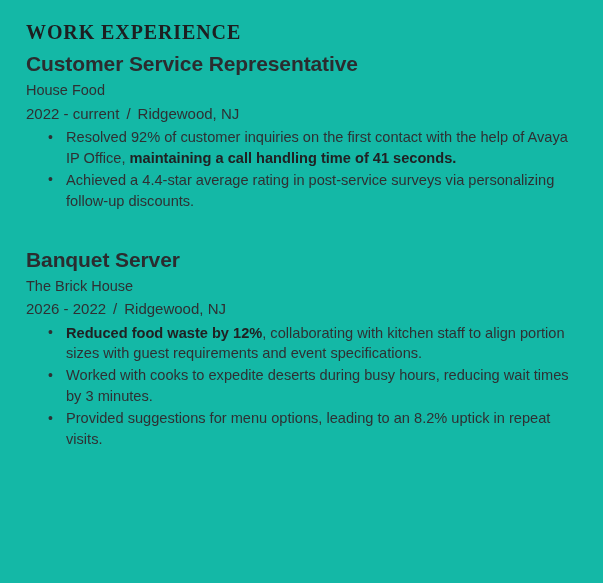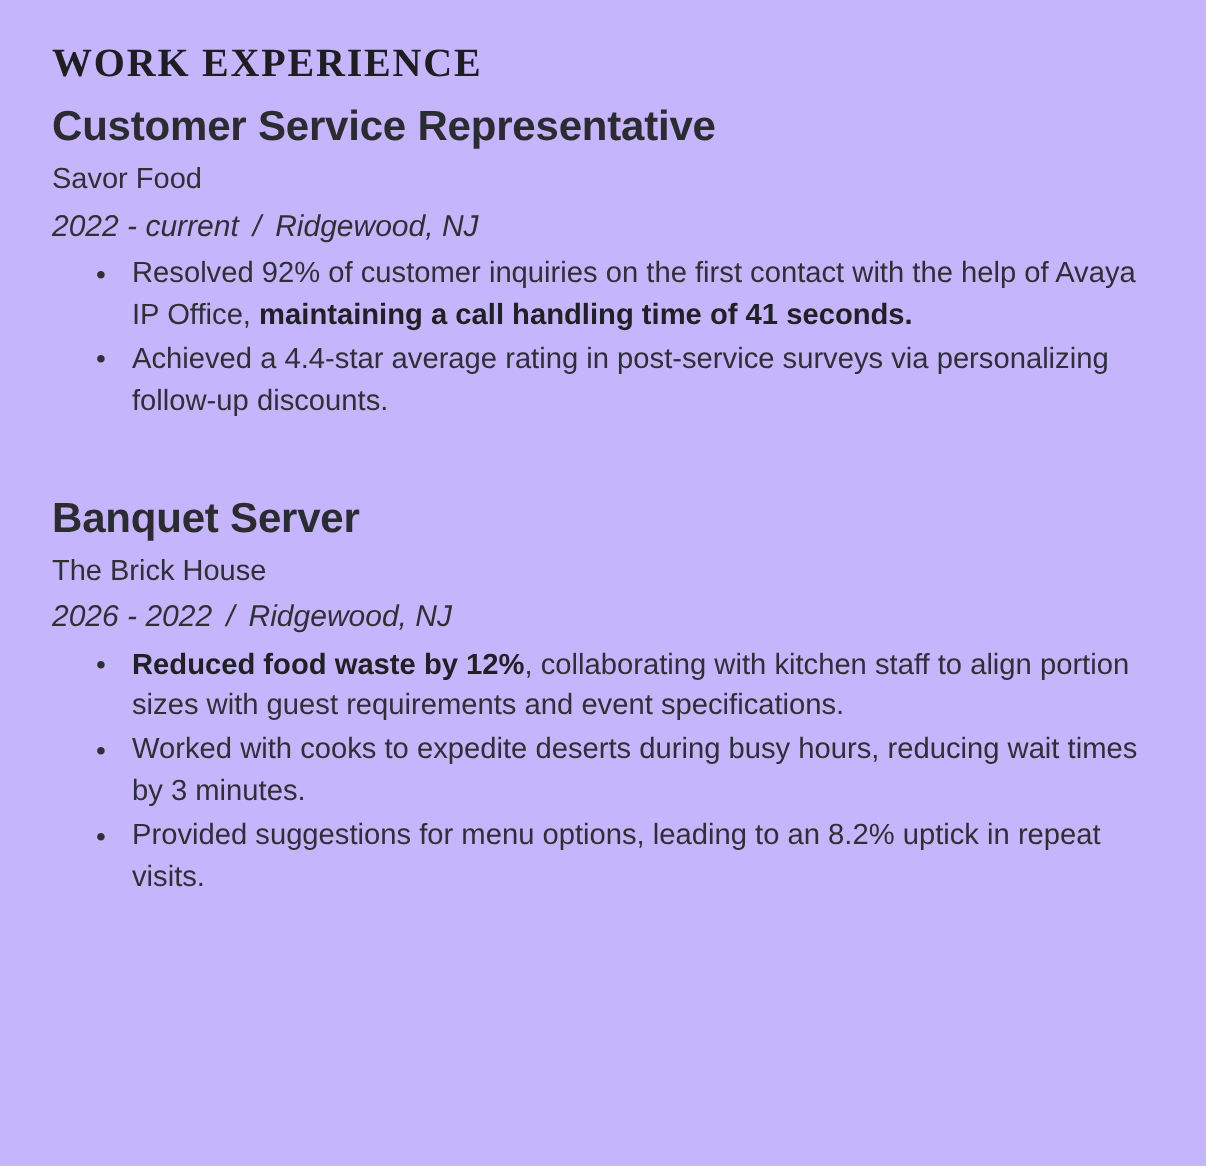--- a/index.html
+++ b/index.html
@@ -13,21 +13,21 @@
     font-family: "Liberation Sans", sans-serif;
     color: #2f3033;
     overflow: hidden;
   }
 
   .resume {
     box-sizing: border-box;
     width: 603px;
     height: 583px;
     padding: 20px 26px 0 26px;
-    background: #c4b5fd;
+    background: #14b8a6;
   }
 
   .section-heading {
     font-family: "Liberation Serif", serif;
     font-weight: bold;
     font-size: 20px;
     letter-spacing: 0.9px;
     color: #1d1e20;
     margin: 0 0 6px 0;
     line-height: 1.2;
@@ -56,21 +56,20 @@
     line-height: 1.4;
     margin: 0 0 2px 0;
   }
 
   .job-meta {
     font-size: 15px;
     font-weight: 400;
     color: #2f3033;
     line-height: 1.5;
     margin: 0 0 2px 0;
-    font-style: italic;
   }
   .job-meta .sep {
     display: inline-block;
     padding: 0 7px;
   }
 
   .bullets {
     list-style: none;
     margin: 2px 0 0 0;
     padding: 0;
@@ -98,21 +97,21 @@
 </style>
 </head>
 <body>
 
 <div class="resume">
 
   <h2 class="section-heading">WORK EXPERIENCE</h2>
 
   <div class="job">
     <div class="job-title">Customer Service Representative</div>
-    <div class="job-company">Savor Food</div>
+    <div class="job-company">House Food</div>
     <div class="job-meta">
       <span>2022 - current</span><span class="sep">/</span><span>Ridgewood, NJ</span>
     </div>
     <ul class="bullets">
       <li><span>Resolved 92% of customer inquiries on the first contact with the help of Avaya IP Office, </span><b>maintaining a call handling time of 41 seconds.</b><span></span></li>
       <li><span>Achieved a 4.4-star average rating in post-service surveys via personalizing follow-up discounts.</span><b></b><span></span></li>
     </ul>
   </div>
 
   <div class="job">

